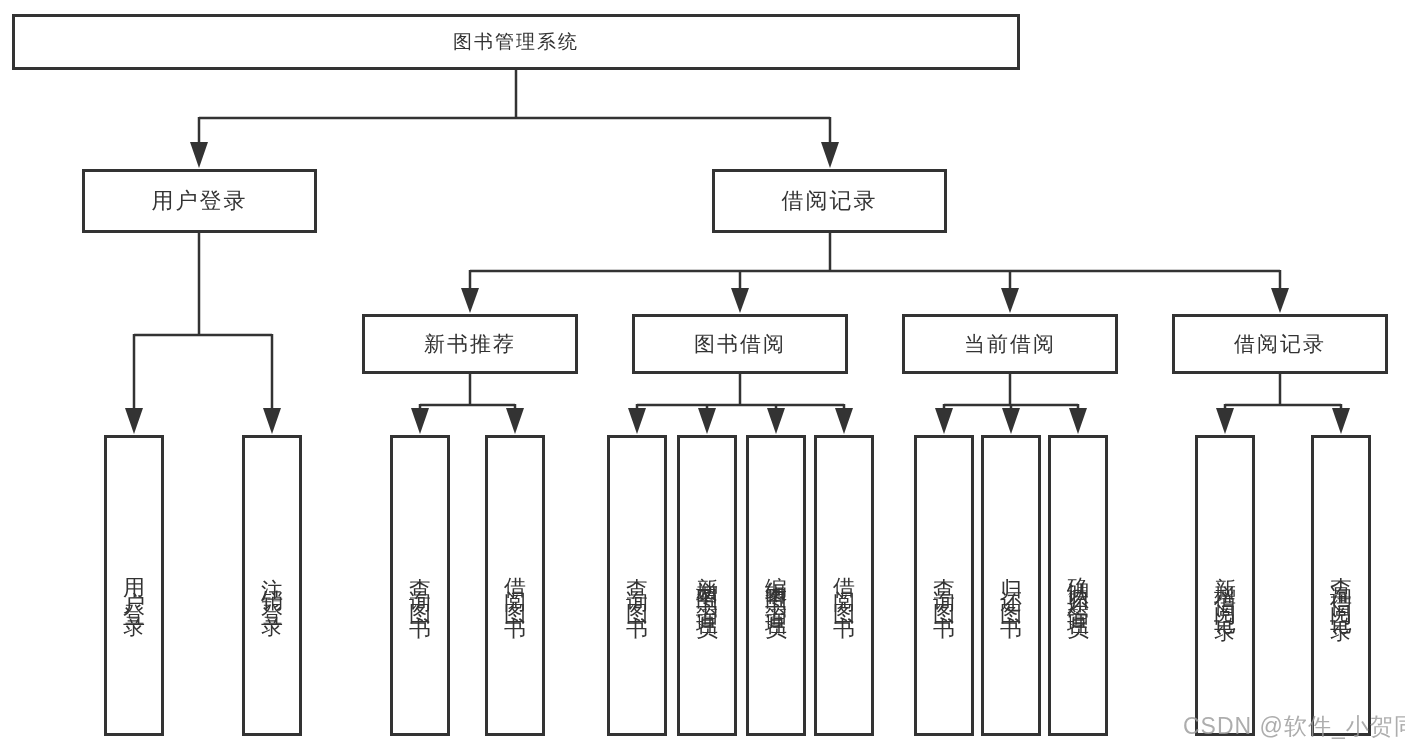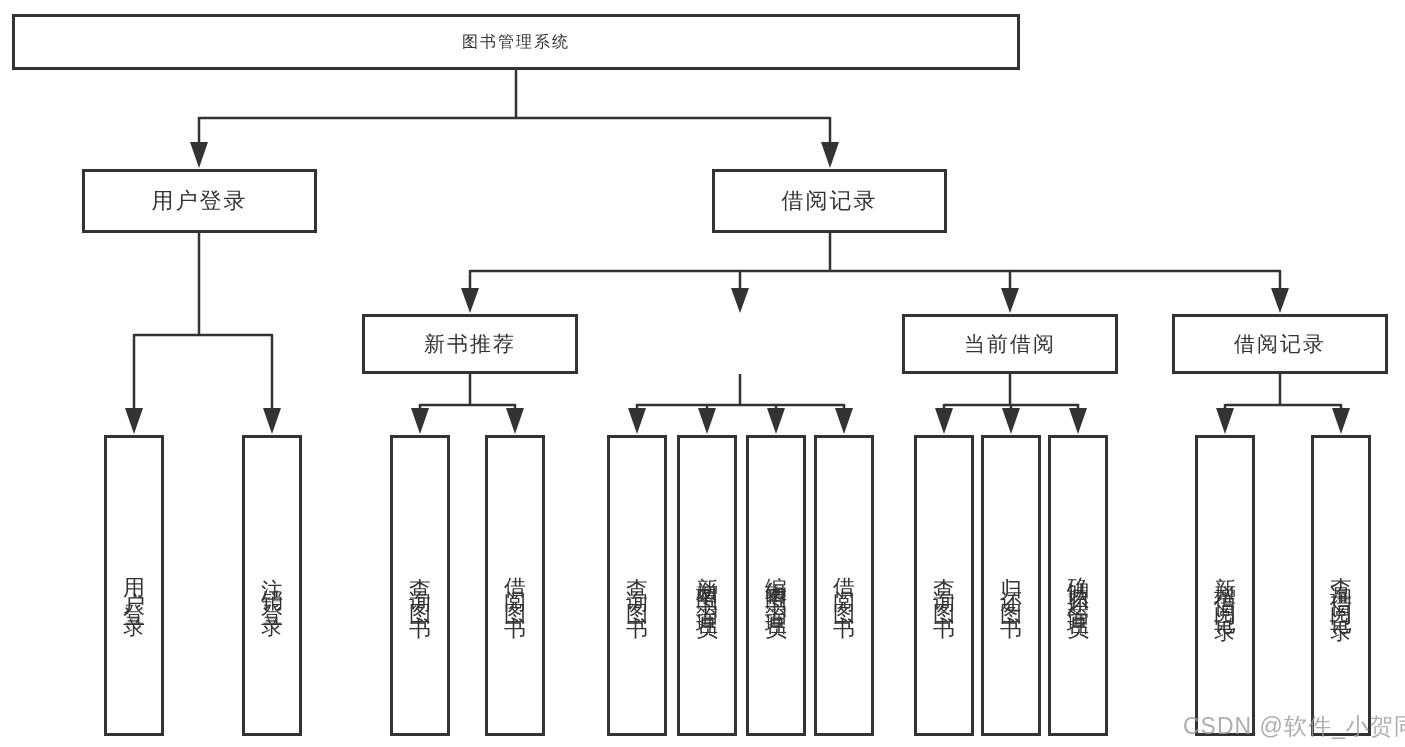--- a/index.html
+++ b/index.html
@@ -6,21 +6,21 @@
   .canvas{
     position:relative;width:1405px;height:747px;background:#ffffff;
     font-family:"Liberation Sans","DejaVu Sans",sans-serif;overflow:hidden;
   }
   .connectors{position:absolute;left:0;top:0;z-index:0;}
   .node{
     position:absolute;box-sizing:content-box;border:3px solid #333333;background:#ffffff;
     display:flex;align-items:center;justify-content:center;color:#333333;z-index:1;
   }
   .node span{white-space:nowrap;}
-  .n-root{left:12px;top:14px;width:1002px;height:50px;font-size:16px;letter-spacing:2px;}
+  .n-root{left:12px;top:14px;width:1002px;height:50px;font-size:19px;letter-spacing:2px;}
   .lvl2{width:229px;height:58px;font-size:22px;letter-spacing:2px;}
   .n-user{left:82px;top:169px;}
   .n-mgmt{left:712px;top:169px;}
   .lvl3{width:210px;height:54px;top:314px;font-size:21px;letter-spacing:2px;}
   .n-newbook{left:362px;}
   .n-bookborrow{left:632px;}
   .n-currentborrow{left:902px;}
   .n-records{left:1172px;}
   .leaf{width:54px;height:295px;top:435px;}
   .vtext{
@@ -122,20 +122,23 @@
   <div class="node lvl2 n-user">
     <span>用户登录</span>
   </div>
   <div class="node lvl2 n-mgmt">
     <span>借阅记录</span>
   </div>
 
   <div class="node lvl3 n-newbook">
     <span>新书推荐</span>
   </div>
+  <div class="node lvl3 n-bookborrow">
+    <span>图书借阅</span>
+  </div>
   <div class="node lvl3 n-currentborrow">
     <span>当前借阅</span>
   </div>
   <div class="node lvl3 n-records">
     <span>借阅记录</span>
   </div>
 
   <div class="node leaf n-l1">
     <span class="vtext">用户登录</span>
   </div>

